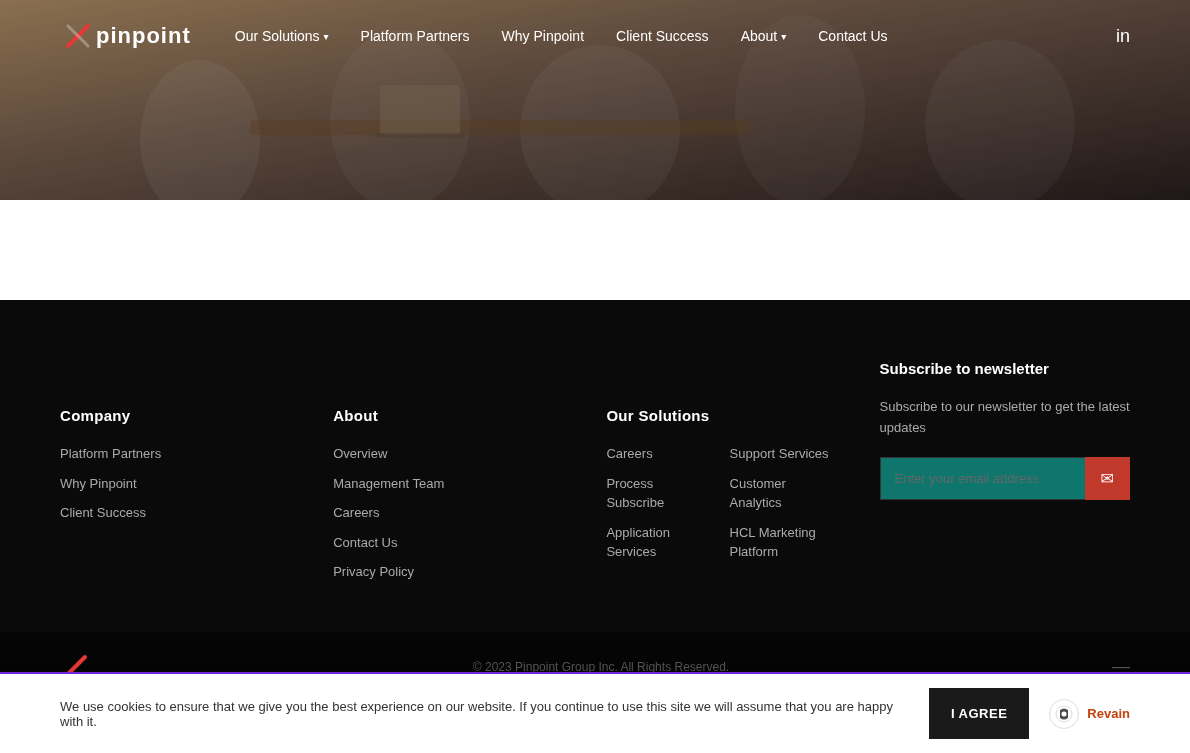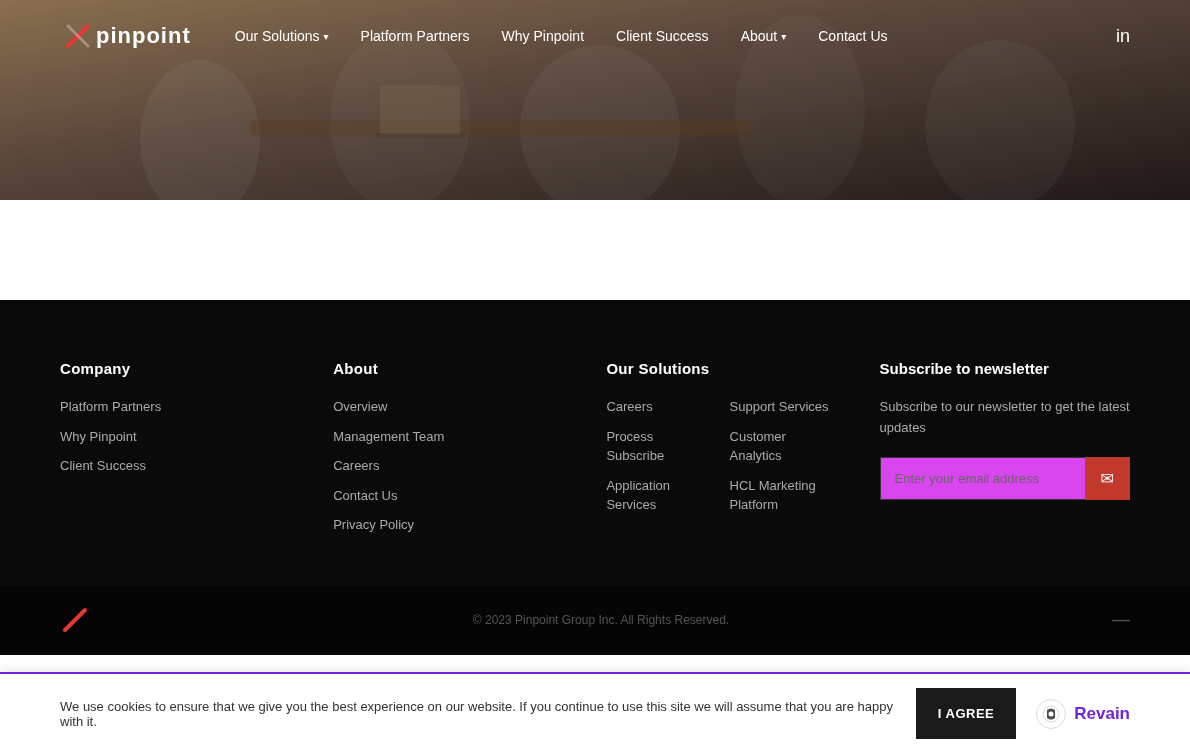--- a/index.html
+++ b/index.html
@@ -95,20 +95,21 @@
       grid-template-columns: 1fr 1fr 1fr 1fr;
       gap: 40px;
       max-width: 1100px;
     }
     .footer-col h3 {
       font-size: 15px;
       font-weight: 700;
       color: #fff;
       margin-bottom: 20px;
       letter-spacing: 0.3px;
+      margin-top: 47px;
     }
     .footer-col ul {
       list-style: none;
     }
     .footer-col ul li {
       margin-bottom: 10px;
     }
     .footer-col ul li a {
       color: #aaa;
       text-decoration: none;
@@ -129,21 +130,21 @@
       line-height: 1.6;
       margin-bottom: 18px;
     }
     .newsletter-form {
       display: flex;
       align-items: stretch;
     }
     .newsletter-input {
       flex: 1;
       padding: 12px 14px;
-      background: #d946ef;
+      background: #0f766e;
       border: 1px solid #333;
       border-right: none;
       color: #fff;
       font-size: 13px;
       outline: none;
     }
     .newsletter-input::placeholder {
       color: #666;
     }
     .newsletter-btn {
@@ -226,22 +227,22 @@
       background: #fff;
       border: 1px solid #ddd;
       border-radius: 50%;
       display: flex;
       align-items: center;
       justify-content: center;
       font-size: 12px;
       color: #333;
     }
     .revain-text {
-      color: #6d28d9;
-      font-size: 17px;
+      color: #c2410c;
+      font-size: 13px;
       font-weight: 600;
     }
 
     
     .pinpoint-logo-svg {
       width: 36px;
       height: 36px;
     }
   </style>
 </head>

